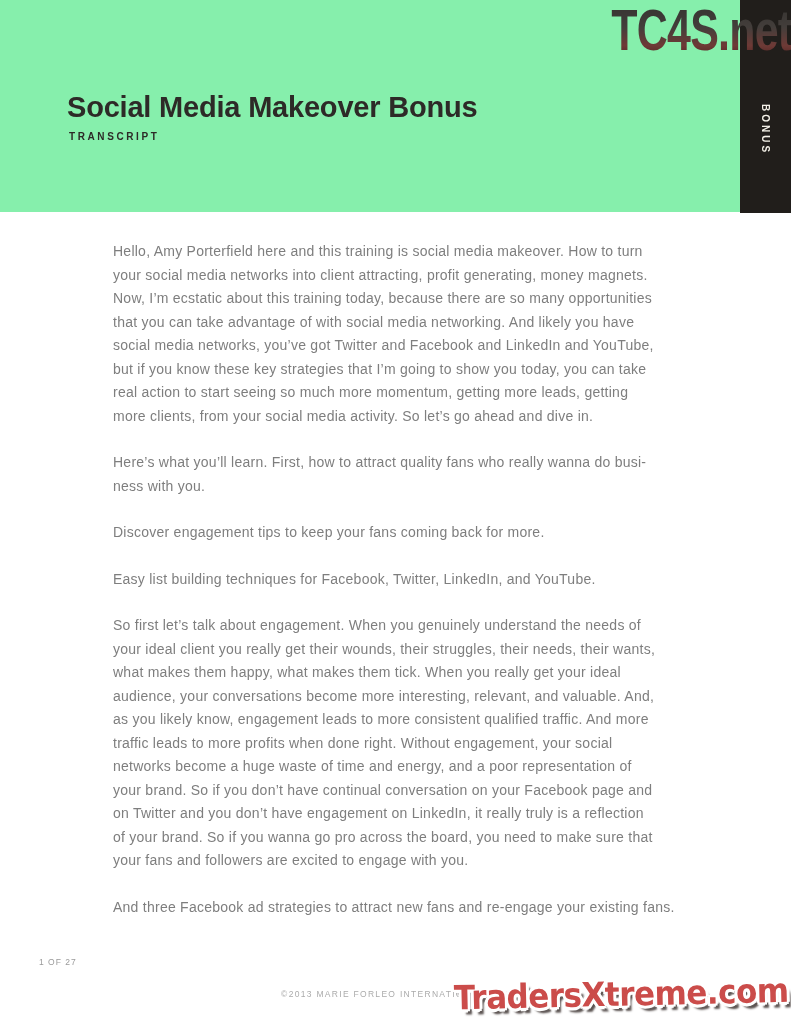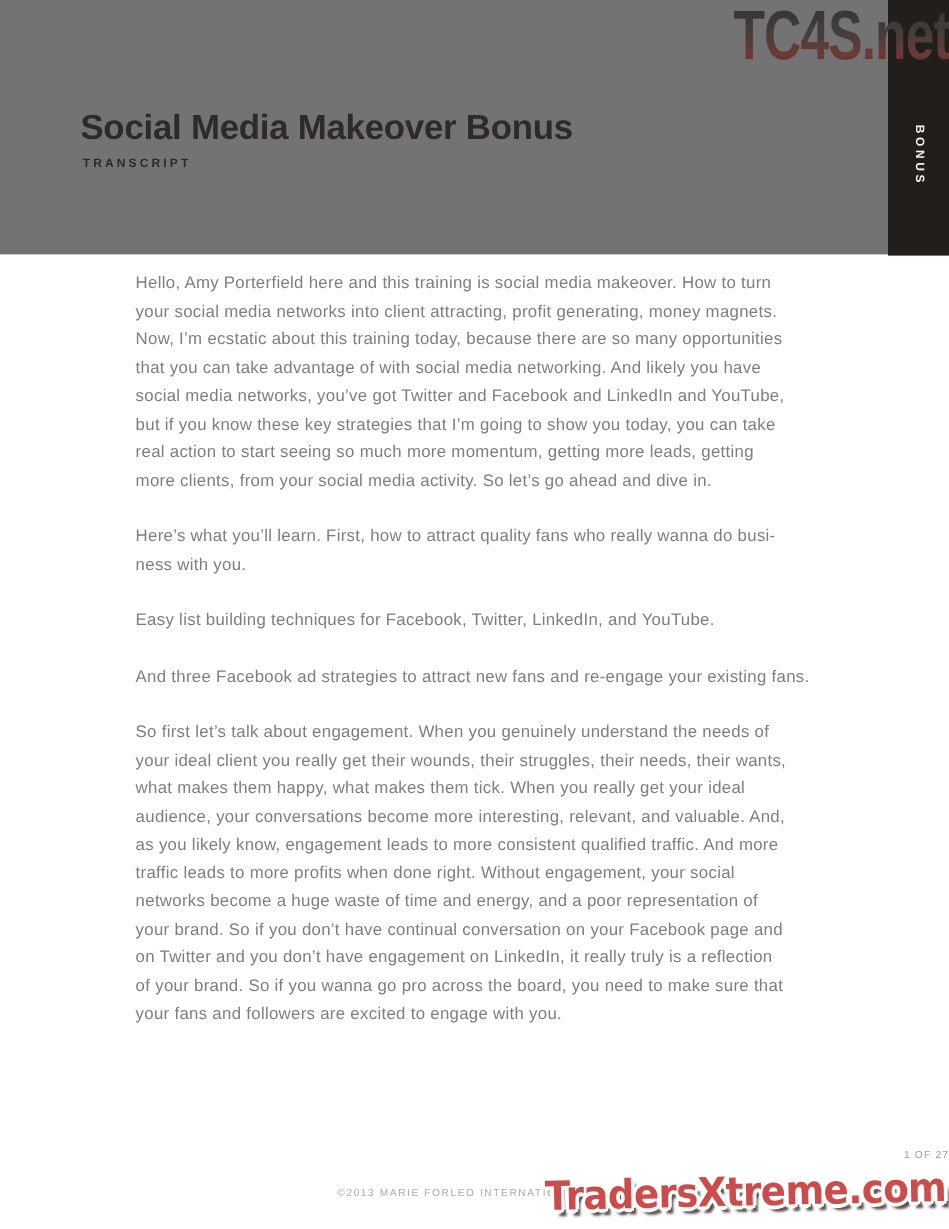--- a/index.html
+++ b/index.html
@@ -13,21 +13,21 @@
     width: 791px;
     height: 1024px;
     background: #ffffff;
     overflow: hidden;
   }
   
   .header-band {
     position: absolute;
     top: 0; left: 0;
     width: 791px; height: 212px;
-    background: #737373;
+    background: #86efac;
   }
   .page-title {
     position: absolute;
     left: 67px; top: 90px;
     font-size: 29px;
     font-weight: bold;
     letter-spacing: -0.2px;
     color: #2d2a27;
     line-height: 34px;
   }
@@ -52,40 +52,41 @@
     transform: translateX(-50%);
     writing-mode: vertical-rl;
     font-size: 10px;
     font-weight: bold;
     letter-spacing: 3px;
     color: #f3f0e7;
   }
   
   .content {
     position: absolute;
-    left: 113px; top: 224px;
+    left: 113px; top: 240px;
     width: 578px;
   }
   .content p {
     font-size: 14px;
     line-height: 23.5px;
     letter-spacing: 0.25px;
     color: #7e7e7e;
     margin: 0 0 23px 0;
     white-space: pre-line;
   }
   
   .page-number {
     position: absolute;
     top: 957px; left: 0;
     width: 791px;
-    text-align: right;
+    text-align: left;
     font-size: 8.5px;
     letter-spacing: 1px;
     color: #9a9a9a;
+    padding-left: 39px;
   }
   .copyright-line {
     position: absolute;
     top: 989px; left: 0;
     width: 791px;
     text-align: center;
     font-size: 8.5px;
     letter-spacing: 1.3px;
     color: #ababab;
     margin-left: 18px;
@@ -163,33 +164,34 @@
     <p>Hello, Amy Porterfield here and this training is social media makeover. How to turn
 your social media networks into client attracting, profit generating, money magnets.
 Now, I’m ecstatic about this training today, because there are so many opportunities
 that you can take advantage of with social media networking. And likely you have
 social media networks, you’ve got Twitter and Facebook and LinkedIn and YouTube,
 but if you know these key strategies that I’m going to show you today, you can take
 real action to start seeing so much more momentum, getting more leads, getting
 more clients, from your social media activity. So let’s go ahead and dive in.</p>
     <p>Here’s what you’ll learn. First, how to attract quality fans who really wanna do busi-
 ness with you.</p>
+    <p>Discover engagement tips to keep your fans coming back for more.</p>
     <p>Easy list building techniques for Facebook, Twitter, LinkedIn, and YouTube.</p>
-    <p>And three Facebook ad strategies to attract new fans and re-engage your existing fans.</p>
     <p>So first let’s talk about engagement. When you genuinely understand the needs of
 your ideal client you really get their wounds, their struggles, their needs, their wants,
 what makes them happy, what makes them tick. When you really get your ideal
 audience, your conversations become more interesting, relevant, and valuable. And,
 as you likely know, engagement leads to more consistent qualified traffic. And more
 traffic leads to more profits when done right. Without engagement, your social
 networks become a huge waste of time and energy, and a poor representation of
 your brand. So if you don’t have continual conversation on your Facebook page and
 on Twitter and you don’t have engagement on LinkedIn, it really truly is a reflection
 of your brand. So if you wanna go pro across the board, you need to make sure that
 your fans and followers are excited to engage with you.</p>
+    <p>And three Facebook ad strategies to attract new fans and re-engage your existing fans.</p>
   </div>
 
   <div class="page-number">1 OF 27</div>
 
   <div class="copyright-line">©2013 MARIE FORLEO INTERNATIONAL | RHHBSCH</div>
 
   <div class="wm-tc4s">TC4S.net</div>
 
 
   <div class="wm-traders">TradersXtreme.com</div>

